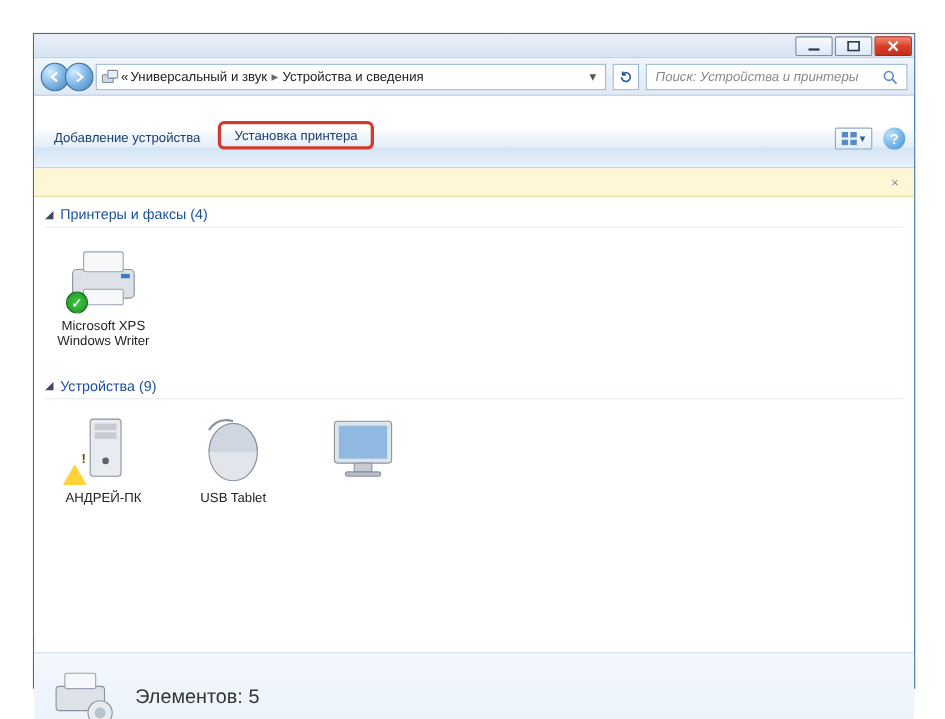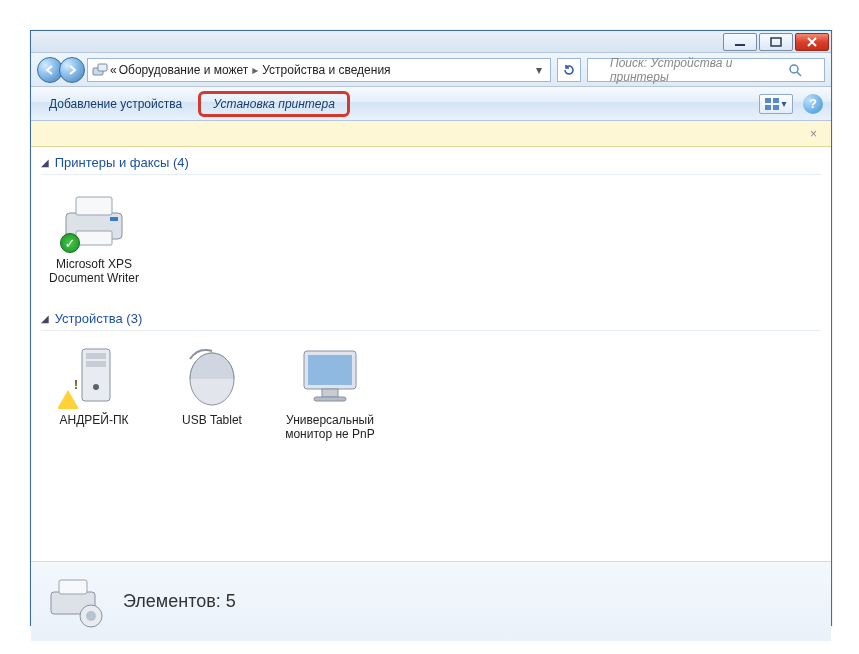--- a/index.html
+++ b/index.html
@@ -51,35 +51,34 @@
   .crumb-sep { color:#666; padding:0 2px; }
   .crumb-bar .dd { margin-left: auto; color:#555; padding:0 4px; }
   .refresh-btn {
     width: 24px; height: 24px; border:1px solid #9db8d6; background:#fff;
     display:flex;align-items:center;justify-content:center; cursor:pointer;
     color:#2a5aa0; font-size:13px;
   }
   .search-bar {
     width: 238px; height: 24px; border:1px solid #9db8d6; background:#fff;
     display:flex;align-items:center; font-size:12px; color:#888; font-style:italic;
-    padding:0 22px;
+    padding:0 8px;
   }
   .search-bar .mag { margin-left:auto; color:#5a8ac6; font-style:normal; }
 
   
   .toolbar {
     height: 34px; background: linear-gradient(#f6fafe,#e4eef9 45%,#d4e4f4 46%,#e8f1fb);
     border-bottom: 1px solid #b6c6da;
-    display:flex; align-items:center; padding:16px 8px; font-size:12px; color:#1a3d6d;
+    display:flex; align-items:flex-end; padding:16px 8px; font-size:12px; color:#1a3d6d;margin-top:32px;
   }
   .tool-item { padding: 4px 10px; cursor:pointer; border-radius:2px; }
   .tool-item.highlight {
     border: 3px solid #cf3b2e; border-radius:6px; padding: 3px 12px;
     margin-left: 6px;
-    font-style: italic;
   }
   .tool-right { margin-left:auto; display:flex; align-items:center; gap:10px; }
   .view-btn {
     width:34px; height:20px; border:1px solid #8fa9c7; background:linear-gradient(#fff,#e2edf8);
     border-radius:2px; display:flex;align-items:center;justify-content:center; cursor:pointer;
     font-size:10px; color:#2a5aa0;
   }
   .help-btn {
     width:20px;height:20px;border-radius:50%;
     background:radial-gradient(circle at 30% 30%, #b9e0ff, #3d8fd1);
@@ -168,21 +167,21 @@
             <path d="M4 2 L9 6 L4 10" fill="none" stroke="#fff" stroke-width="2"></path>
           </svg>
       </div>
     </div>
     <div class="crumb-bar">
       <svg class="ico" viewBox="0 0 16 16">
         <rect x="1" y="6" width="10" height="7" rx="1" fill="#cfd8e2" stroke="#7a8ca3"></rect>
         <rect x="6" y="2" width="9" height="7" rx="1" fill="#e8eef6" stroke="#7a8ca3"></rect>
       </svg>
       <span>«</span>
-      <span>Оборудование и может</span>
+      <span>Универсальный и звук</span>
       <span class="crumb-sep">▸</span>
       <span>Устройства и сведения</span>
       <span class="dd">▾</span>
     </div>
     <div class="refresh-btn">
       <svg width="14" height="14" viewBox="0 0 14 14">
         <path d="M3 7 a4 4 0 1 0 1.2 -2.8" fill="none" stroke="#2a5aa0" stroke-width="1.5"></path>
         <path d="M4 2 L4 5 L7 5" fill="none" stroke="#2a5aa0" stroke-width="1.5"></path>
       </svg>
     </div>
@@ -231,27 +230,27 @@
       <div class="item">
         <div class="thumb">
           <svg viewBox="0 0 80 60" width="80" height="60">
             <rect x="12" y="24" width="56" height="26" rx="4" fill="#dde2e9" stroke="#8892a0"></rect>
             <rect x="22" y="8" width="36" height="18" rx="2" fill="#f6f8fa" stroke="#9aa3b0"></rect>
             <rect x="22" y="42" width="36" height="14" rx="1" fill="#f6f8fa" stroke="#9aa3b0"></rect>
             <rect x="56" y="28" width="8" height="4" fill="#3a7bc8"></rect>
           </svg>
           <div class="overlay-badge badge-ok">✓</div>
         </div>
-        <div>Microsoft XPS Document Writer</div>
+        <div>Microsoft XPS Windows Writer</div>
       </div>
     </div>
 
     <div class="group-header">
       <span class="arrow">◢</span>
-      <span>Устройства (3)</span>
+      <span>Устройства (9)</span>
     </div>
     <hr class="group-rule">
     <div class="items">
       <div class="item">
         <div class="thumb">
           <svg viewBox="0 0 80 64" width="80" height="64">
             <rect x="28" y="6" width="28" height="52" rx="3" fill="#e8ebef" stroke="#8892a0"></rect>
             <rect x="32" y="10" width="20" height="6" fill="#c7ccd4"></rect>
             <rect x="32" y="18" width="20" height="6" fill="#c7ccd4"></rect>
             <circle cx="42" cy="44" r="3" fill="#5b6370"></circle>
@@ -275,21 +274,20 @@
       </div>
       <div class="item">
         <div class="thumb">
           <svg viewBox="0 0 80 64" width="80" height="64">
             <rect x="14" y="8" width="52" height="38" rx="3" fill="#dfe4ea" stroke="#8892a0"></rect>
             <rect x="18" y="12" width="44" height="30" fill="#8fb9e0"></rect>
             <rect x="32" y="46" width="16" height="8" fill="#c7ccd4" stroke="#8892a0"></rect>
             <rect x="24" y="54" width="32" height="4" rx="2" fill="#b5bcc6" stroke="#8892a0"></rect>
           </svg>
         </div>
-        <div>Универсальный монитор не PnP</div>
       </div>
     </div>
 
   </div>
 
   <div class="details">
     <svg class="big-ico" viewBox="0 0 64 56">
       <rect x="6" y="18" width="44" height="22" rx="3" fill="#dde2e9" stroke="#8892a0"></rect>
       <rect x="14" y="6" width="28" height="14" rx="2" fill="#f6f8fa" stroke="#9aa3b0"></rect>
       <circle cx="46" cy="42" r="11" fill="#e8ebef" stroke="#8892a0"></circle>

